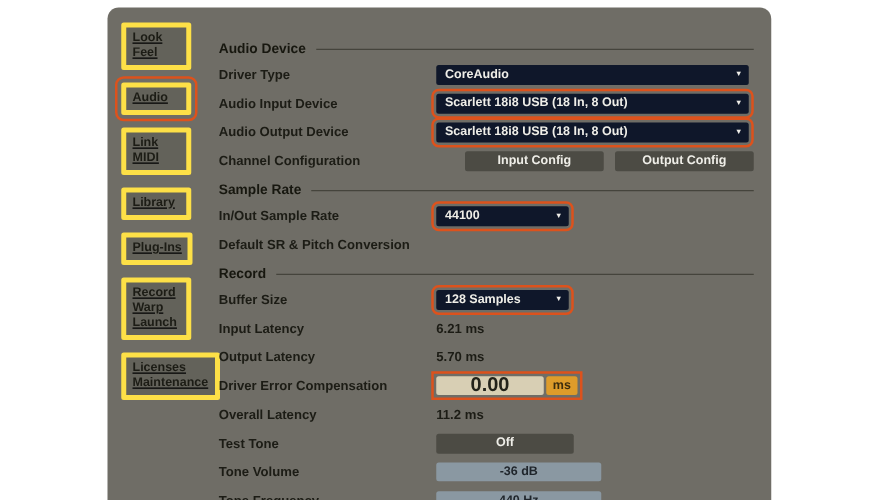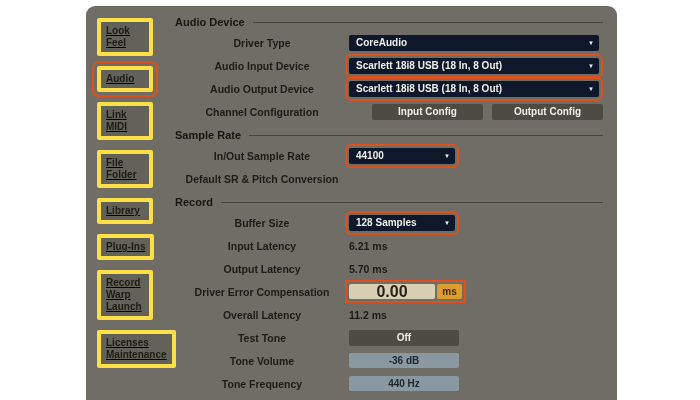--- a/index.html
+++ b/index.html
@@ -28,21 +28,21 @@
     margin-bottom:10px;
     width:max-content;
     min-width:56px;
     text-decoration:underline;
   }
   .side-label {
     font-size:10px; font-weight:bold; color:#1c1c15;
     white-space:pre-line; line-height:1.2; display:block;
   }
   
-  .main { flex:1; padding:7px 17px 0 1px;text-align:center; }
+  .main { flex:1; padding:24px 17px 0 1px; }
   .section-header { display:flex; align-items:center; height:18px; gap:8px; }
   .sh-mt { margin-top:3px; }
   .sh-text { font-size:11px; font-weight:bold; color:#17170f; white-space:nowrap; }
   .sh-rule { flex:1; border-top:1px solid #45443c; height:0; }
   .row { display:flex; align-items:center; height:23px; }
   .label { width:174px; flex-shrink:0; font-size:10.5px; font-weight:bold; color:#1c1c15; }
   .value { font-size:10.5px; font-weight:bold; color:#1c1c15; }
   .dropdown {
     height:16px; background:#0f172a; border-radius:2px;
     color:#efeee8; font-size:10px; font-weight:bold;
@@ -68,21 +68,21 @@
     color:#23231a; font-size:16px; font-weight:bold;
     display:flex; align-items:center; justify-content:center;
   }
   .unit-badge {
     width:25px; height:15px; background:#de9c2a; border-radius:2px;
     color:#3c2d0e; font-size:10px; font-weight:bold;
     display:flex; align-items:center; justify-content:center;
     margin-left:2px;
   }
   .slider-field {
-    width:110px; height:15px; background:#8a98a2; border-radius:2px;
+    width:132px; height:15px; background:#8a98a2; border-radius:2px;
     color:#1f252b; font-size:10px; font-weight:bold;
     display:flex; align-items:center; justify-content:center;
   }
   
   .hl { outline:2px solid #dd521c; outline-offset:2px; }
   .hl-tab { outline-offset:3px; }
 </style>
 </head>
 <body>
 
@@ -94,24 +94,20 @@
 Feel</span>
     </div>
     <div class="side-item hl hl-tab">
       <span class="side-label">Audio</span>
     </div>
     <div class="side-item">
       <span class="side-label">Link
 MIDI</span>
     </div>
     <div class="side-item">
-      <span class="side-label">File
-Folder</span>
-    </div>
-    <div class="side-item">
       <span class="side-label">Library</span>
     </div>
     <div class="side-item">
       <span class="side-label">Plug-Ins</span>
     </div>
     <div class="side-item">
       <span class="side-label">Record
 Warp
 Launch</span>
     </div>

